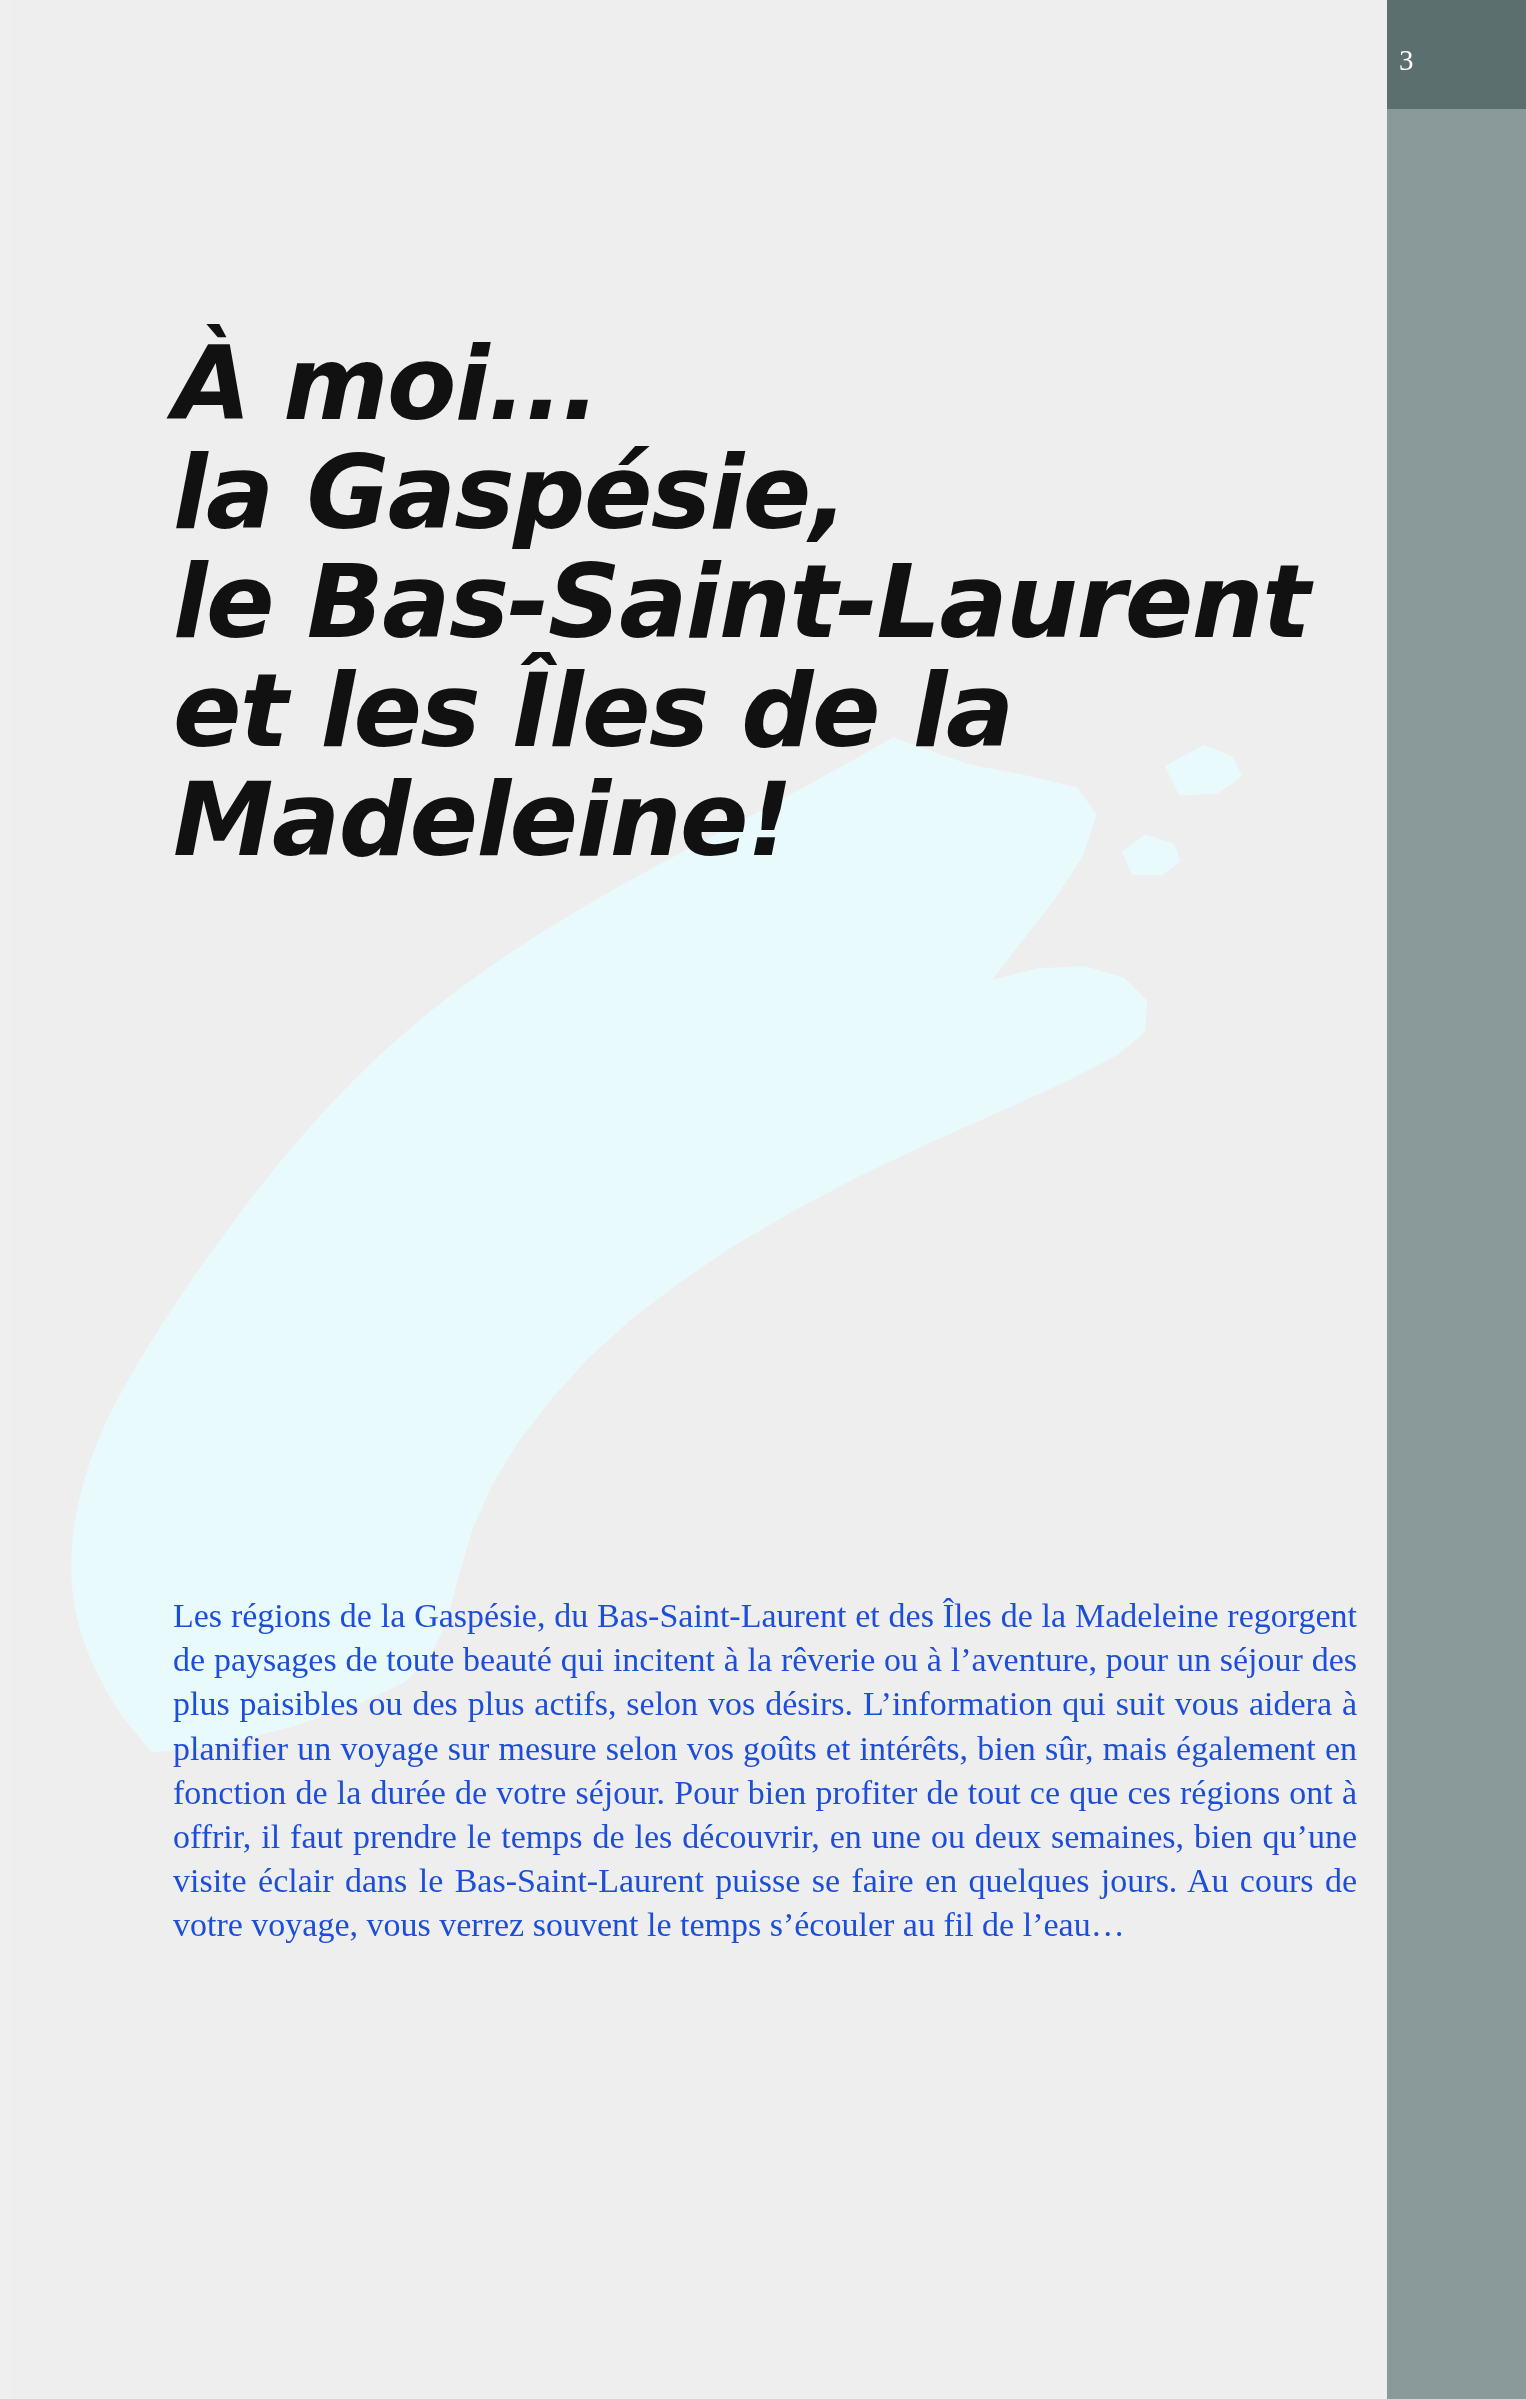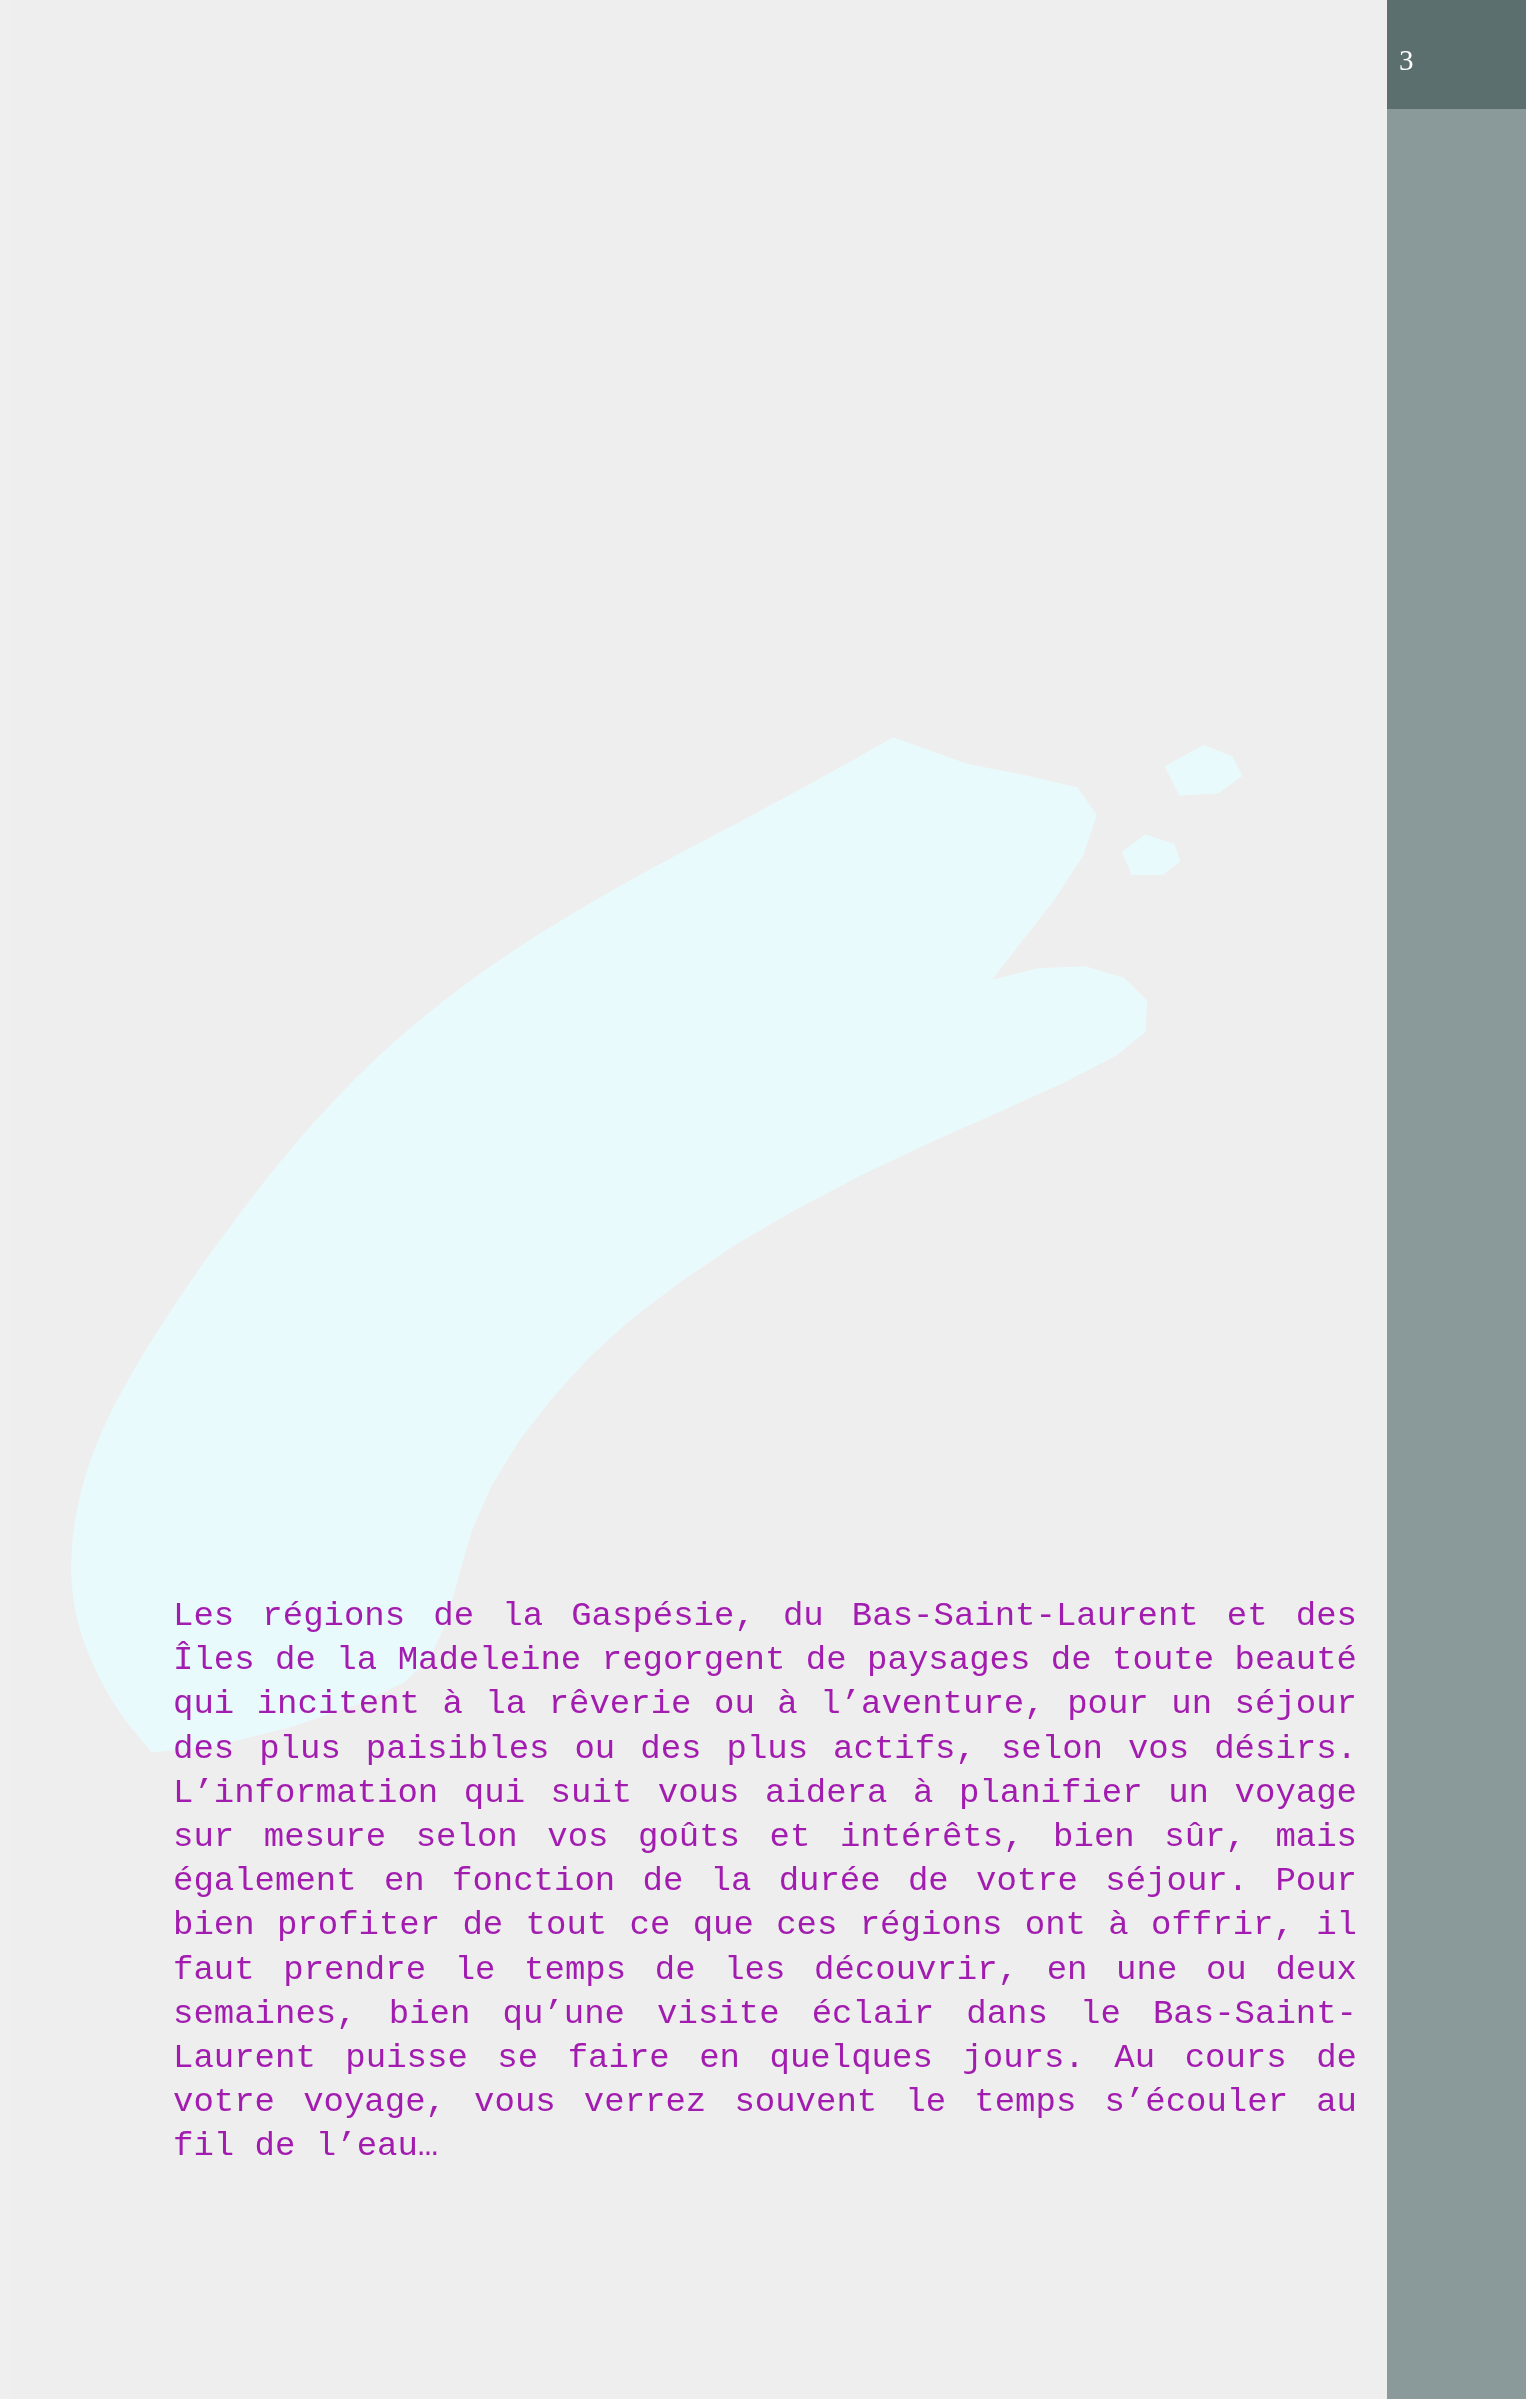--- a/index.html
+++ b/index.html
@@ -96,24 +96,24 @@
   .title-line.l5 { font-size: 101px; }
 
   
   .body-block {
     position: absolute;
     left: 173px;
     top: 1560px;
     width: 1184px;
   }
   .body-par {
-    font-family: Liberation Mono, monospace;
+    font-family: Liberation Serif, serif;
     font-size: 34px;
     line-height: 1.30;
-    color: #a21caf;
+    color: #1d4ed8;
     text-align: justify;
     text-justify: inter-word;
     hyphens: none;
   }
 </style>
 </head>
 <body>
 
 <div class="page">
 
@@ -181,19 +181,26 @@
                L 1126 142
                L 1158 142
                L 1176 128 Z" fill="#e9fafc"></path>
     </svg>
   </div>
 
   <div class="right-band"></div>
   <div class="right-band-top"></div>
   <div class="folio">3</div>
 
+  <div class="title-block">
+    <div class="title-line l1">À moi...</div>
+    <div class="title-line l2">la Gaspésie,</div>
+    <div class="title-line l3">le Bas-Saint-Laurent</div>
+    <div class="title-line l4">et les Îles de la</div>
+    <div class="title-line l5">Madeleine!</div>
+  </div>
 
   <div class="body-block">
     <p class="body-par">Les régions de la Gaspésie, du Bas-Saint-Laurent et des Îles de la Madeleine regorgent de paysages de toute beauté qui incitent à la rêverie ou à l’aventure, pour un séjour des plus paisibles ou des plus actifs, selon vos désirs. L’information qui suit vous aidera à planifier un voyage sur mesure selon vos goûts et intérêts, bien sûr, mais également en fonction de la durée de votre séjour. Pour bien profiter de tout ce que ces régions ont à offrir, il faut prendre le temps de les découvrir, en une ou deux semaines, bien qu’une visite éclair dans le Bas-Saint-Laurent puisse se faire en quelques jours. Au cours de votre voyage, vous verrez souvent le temps s’écouler au fil de l’eau…</p>
   </div>
 
 </div>
 
 
 </body></html>

